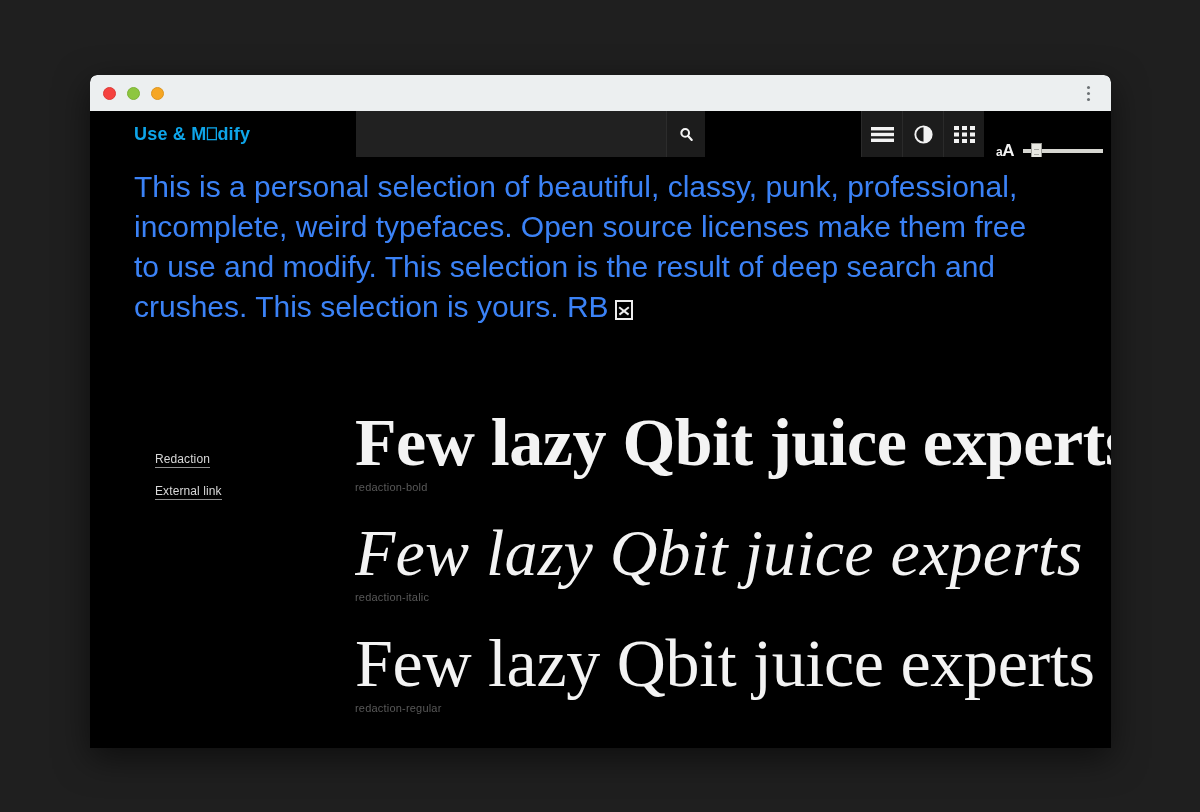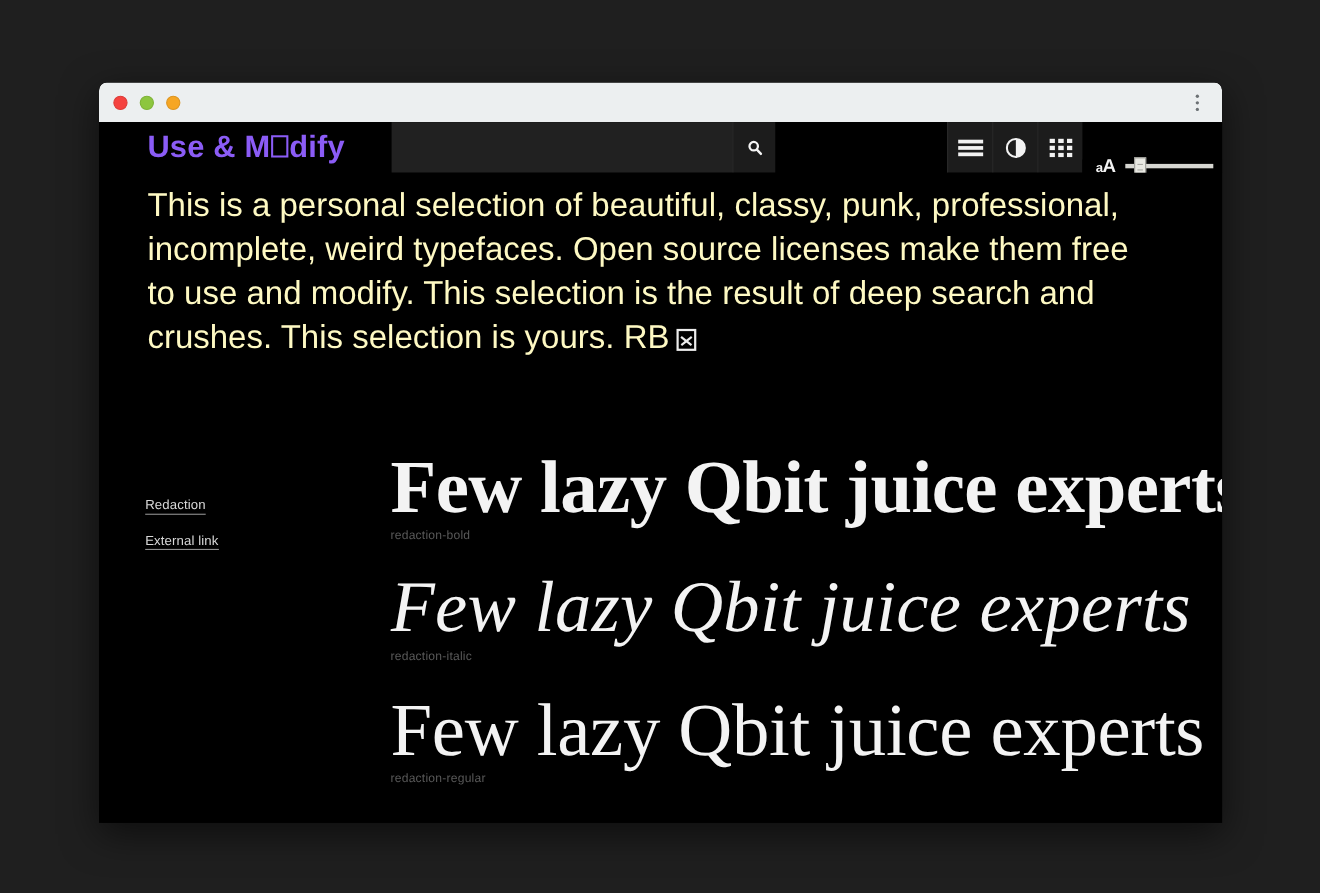--- a/index.html
+++ b/index.html
@@ -69,22 +69,22 @@
     align-items: stretch;
   }
   #site-title-box {
     width: 266px;
     background: #000;
     display: flex;
     align-items: center;
     padding-left: 44px;
   }
   #site-title {
-    color: #8b5cf6;
-    font-size: 28px;
+    color: #0ea5e9;
+    font-size: 18px;
     font-weight: bold;
     letter-spacing: .2px;
     white-space: nowrap;
   }
 
   #search-field {
     flex: 0 0 311px;
     background: #212121;
     border-right: 1px solid #2c2c2c;
   }
@@ -150,21 +150,21 @@
   
   #page {
     position: relative;
     background: #000;
     height: 591px;
     overflow: hidden;
   }
 
   #intro {
     padding: 10px 44px 0 44px;
-    color: #fef9c3;
+    color: #3b82f6;
     font-size: 30px;
     line-height: 40px;
     max-width: 1000px;
     font-weight: 300;
   }
   #intro .tofu {
     display: inline-block;
     width: 18px; height: 20px;
     border: 2px solid #ededed;
     position: relative;
@@ -181,21 +181,21 @@
 
   
   #specimen-area {
     position: absolute;
     top: 243px;
     left: 0; right: 0;
     display: flex;
   }
   #side-links {
     width: 265px;
-    padding-left: 42px;
+    padding-left: 65px;
     padding-top: 52px;
     flex: 0 0 265px;
   }
   .side-link {
     display: block;
     color: #d8d8d8;
     font-size: 12px;
     text-decoration: none;
     border-bottom: 1px solid #8f8f8f;
     width: max-content;

